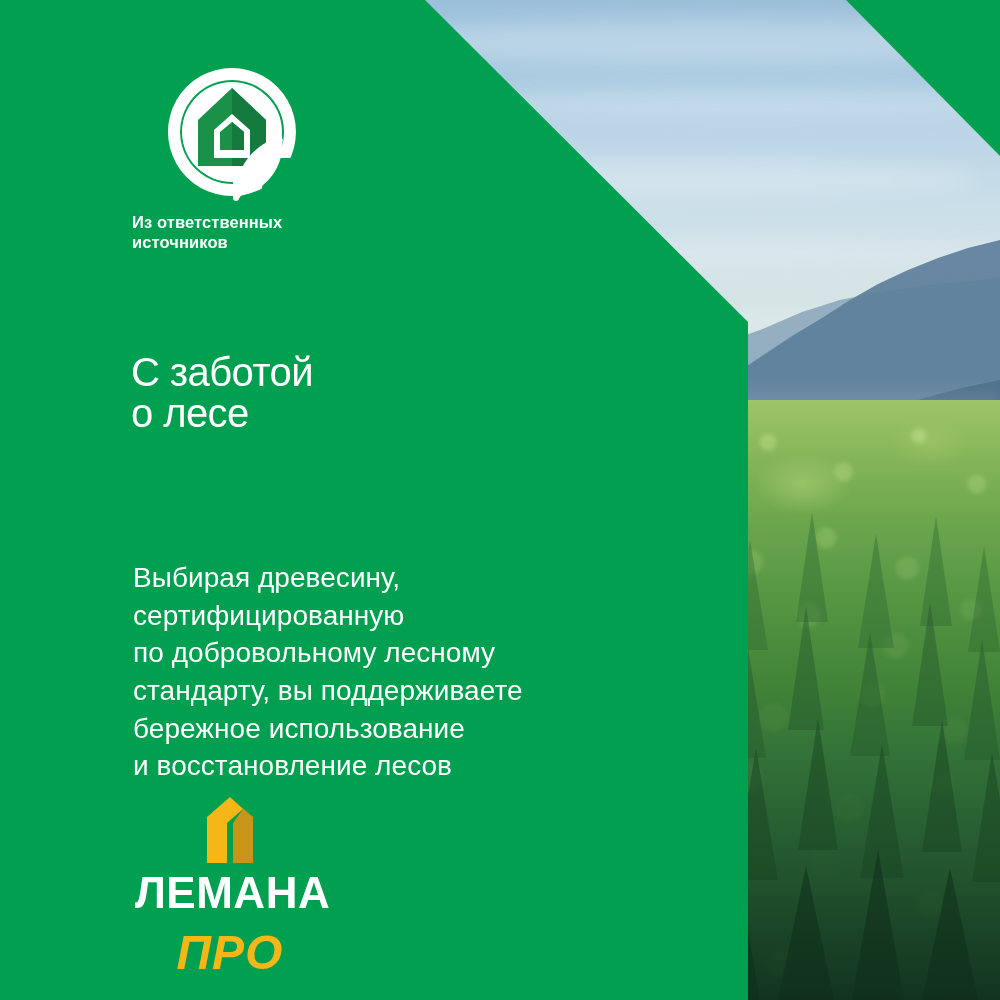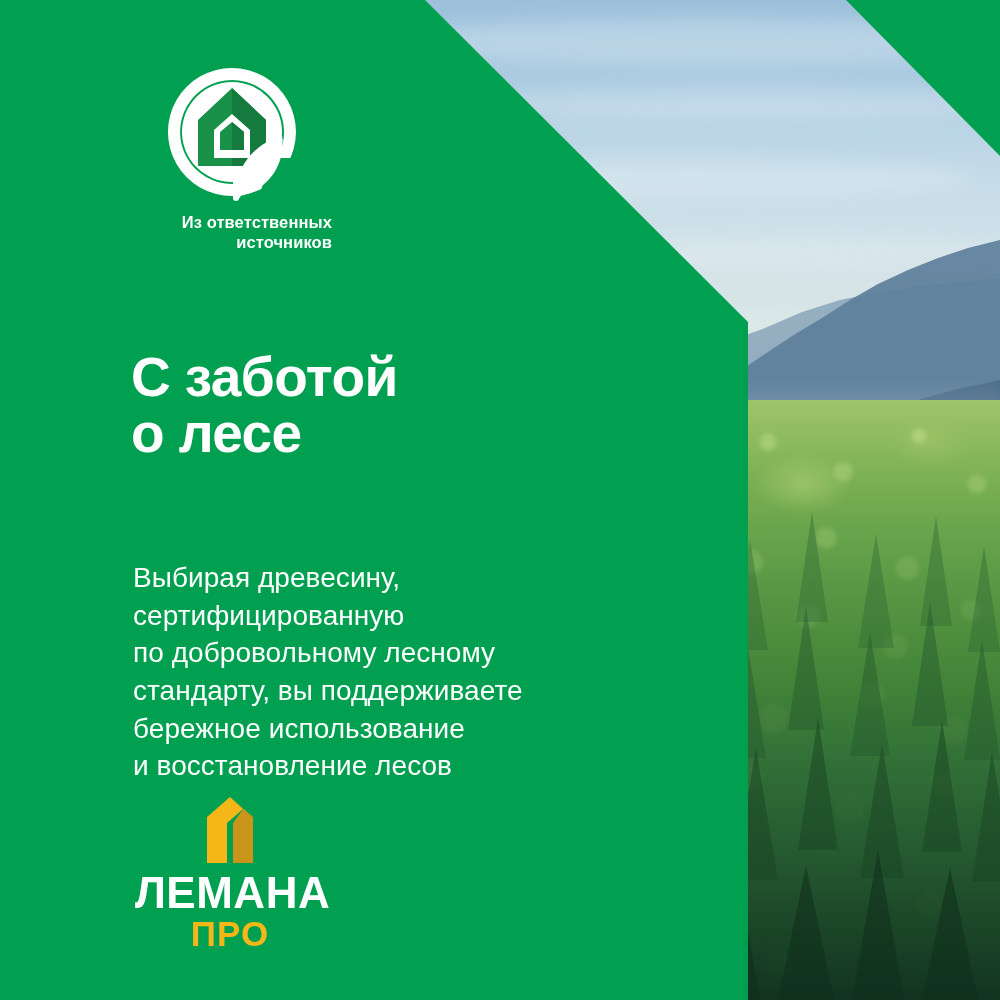--- a/index.html
+++ b/index.html
@@ -185,38 +185,38 @@
   
   .badge {
     position: absolute;
     left: 132px;
     top: 62px;
     width: 200px;
   }
   .badge-mark { width: 140px; height: 140px; display: block; margin: 0 auto; }
   .badge-caption {
     margin-top: 10px;
-    text-align: right;
+    text-align: left;
     color: #ffffff;
     font-size: 16.5px;
     font-weight: bold;
     line-height: 1.22;
     letter-spacing: .1px;
     white-space: pre-line;
   }
 
   
   .headline {
     position: absolute;
     left: 131px;
-    top: 312px;
+    top: 325px;
     width: 560px;
     color: #ffffff;
-    font-size: 55px;
-    font-weight: bold;
+    font-size: 40px;
+    font-weight: normal;
     line-height: 1.03;
     letter-spacing: -0.6px;
     white-space: pre-line;
   }
 
   
   .body-copy {
     position: absolute;
     left: 133px;
     top: 531px;
@@ -240,26 +240,27 @@
   .brand-mark { display: block; margin: 0 auto; width: 78px; height: 70px; }
   .brand-name {
     margin-top: 6px;
     color: #ffffff;
     font-size: 44px;
     font-weight: bold;
     letter-spacing: 0.5px;
     line-height: 1;
   }
   .brand-sub {
-    margin-top: 1px;
+    margin-top: 14px;
     color: #f5b718;
-    font-size: 35px;
+    font-size: 48px;
     font-weight: bold;
     letter-spacing: 1px;
     line-height: 1;
+    font-style: italic;
   }
 </style>
 </head>
 <body>
 
 <div id="poster">
 
   <div class="photo">
     <div class="sky"></div>
     <div class="cloudband cb1"></div>

